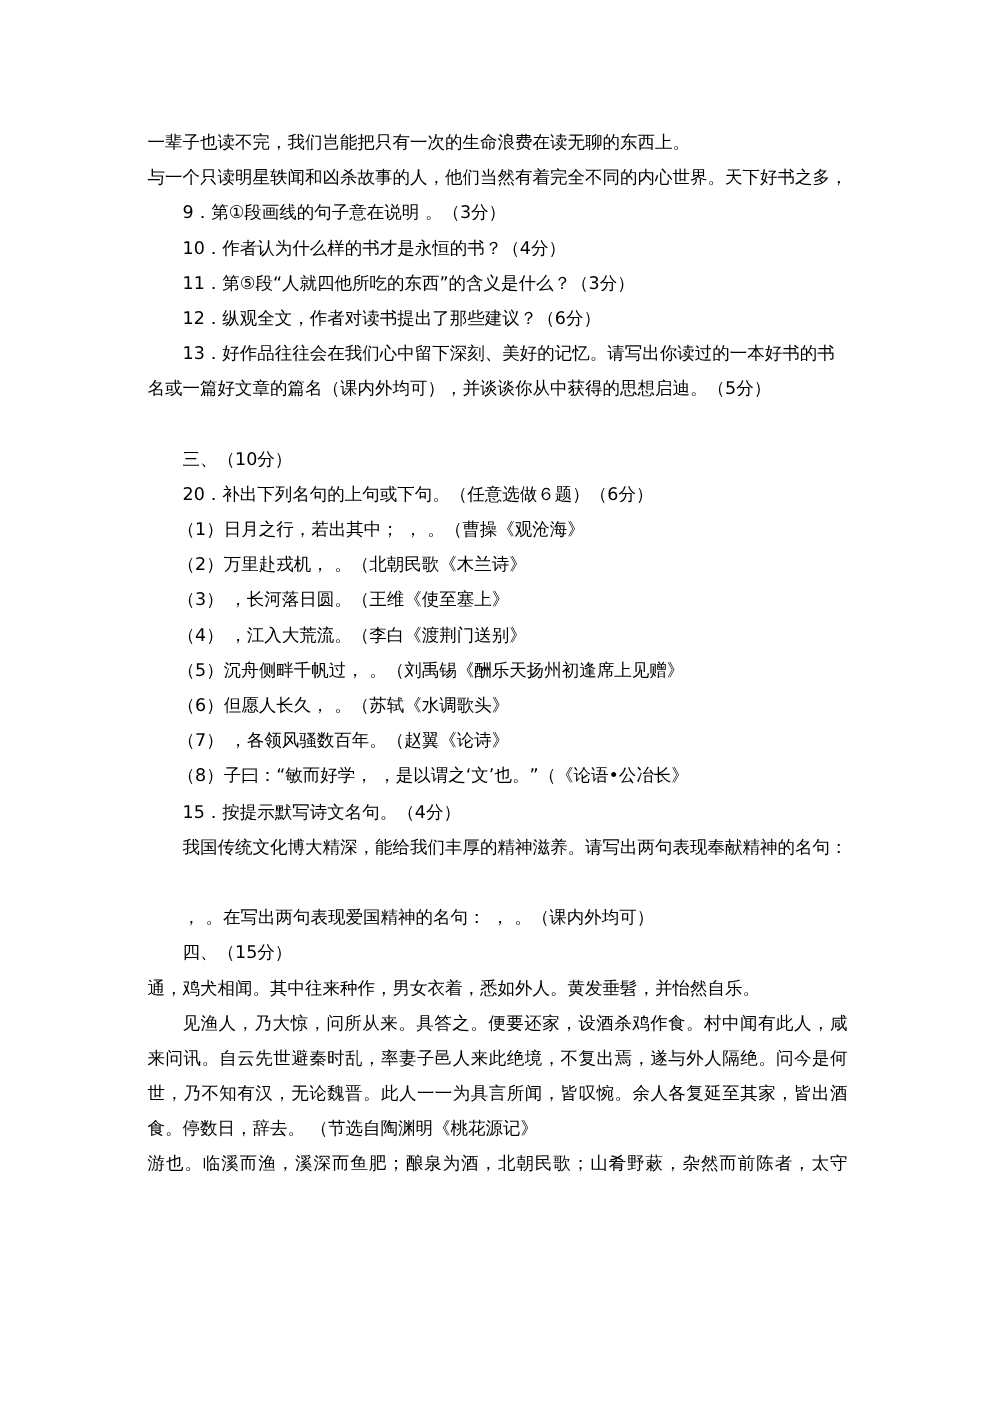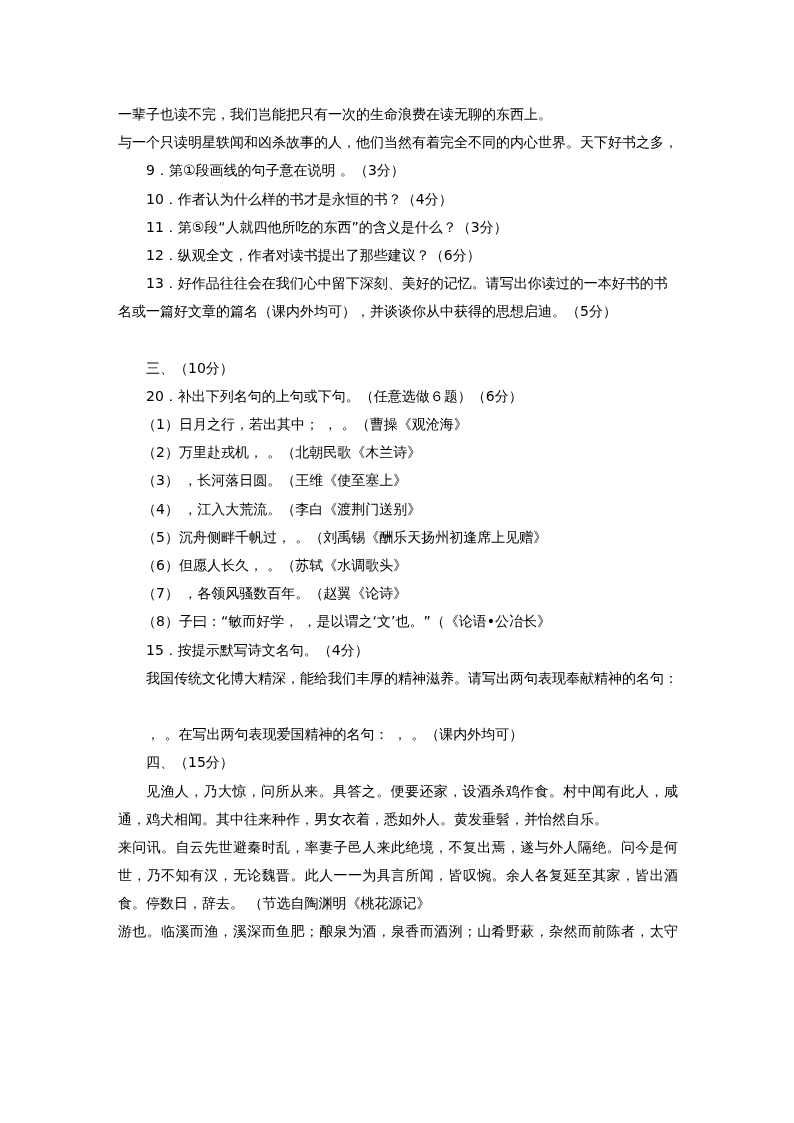--- a/index.html
+++ b/index.html
@@ -64,22 +64,22 @@
   <div class="line indent-sm">（6）但愿人长久，  。（苏轼《水调歌头》</div>
   <div class="line indent-sm">（7）  ，各领风骚数百年。（赵翼《论诗》</div>
   <div class="line indent-sm">（8）子曰：“敏而好学，  ，是以谓之‘文’也。”（《论语•公冶长》</div>
   <div class="line indent">15．按提示默写诗文名句。（4分）</div>
   <div class="line indent">我国传统文化博大精深，能给我们丰厚的精神滋养。请写出两句表现奉献精神的名句：</div>
   <div class="blank"></div>
   <div class="line indent">，  。在写出两句表现爱国精神的名句：        ，  。（课内外均可）</div>
 
   <div class="line indent">四、（15分）</div>
 
+  <div class="line">通，鸡犬相闻。其中往来种作，男女衣着，悉如外人。黄发垂髫，并怡然自乐。</div>
+
   <div class="line indent justify">见渔人，乃大惊，问所从来。具答之。便要还家，设酒杀鸡作食。村中闻有此人，咸</div>
-
-  <div class="line">通，鸡犬相闻。其中往来种作，男女衣着，悉如外人。黄发垂髫，并怡然自乐。</div>
   <div class="line justify">来问讯。自云先世避秦时乱，率妻子邑人来此绝境，不复出焉，遂与外人隔绝。问今是何</div>
   <div class="line justify">世，乃不知有汉，无论魏晋。此人一一为具言所闻，皆叹惋。余人各复延至其家，皆出酒</div>
   <div class="line">食。停数日，辞去。  （节选自陶渊明《桃花源记》</div>
 
-  <div class="line justify">游也。临溪而渔，溪深而鱼肥；酿泉为酒，泉香而酒洌；山肴野蔌，杂然而前陈者，太守</div>
+  <div class="line justify">游也。临溪而渔，溪深而鱼肥；酿泉为酒，北朝民歌；山肴野蔌，杂然而前陈者，太守</div>
 
 </div>
 
 </body></html>

